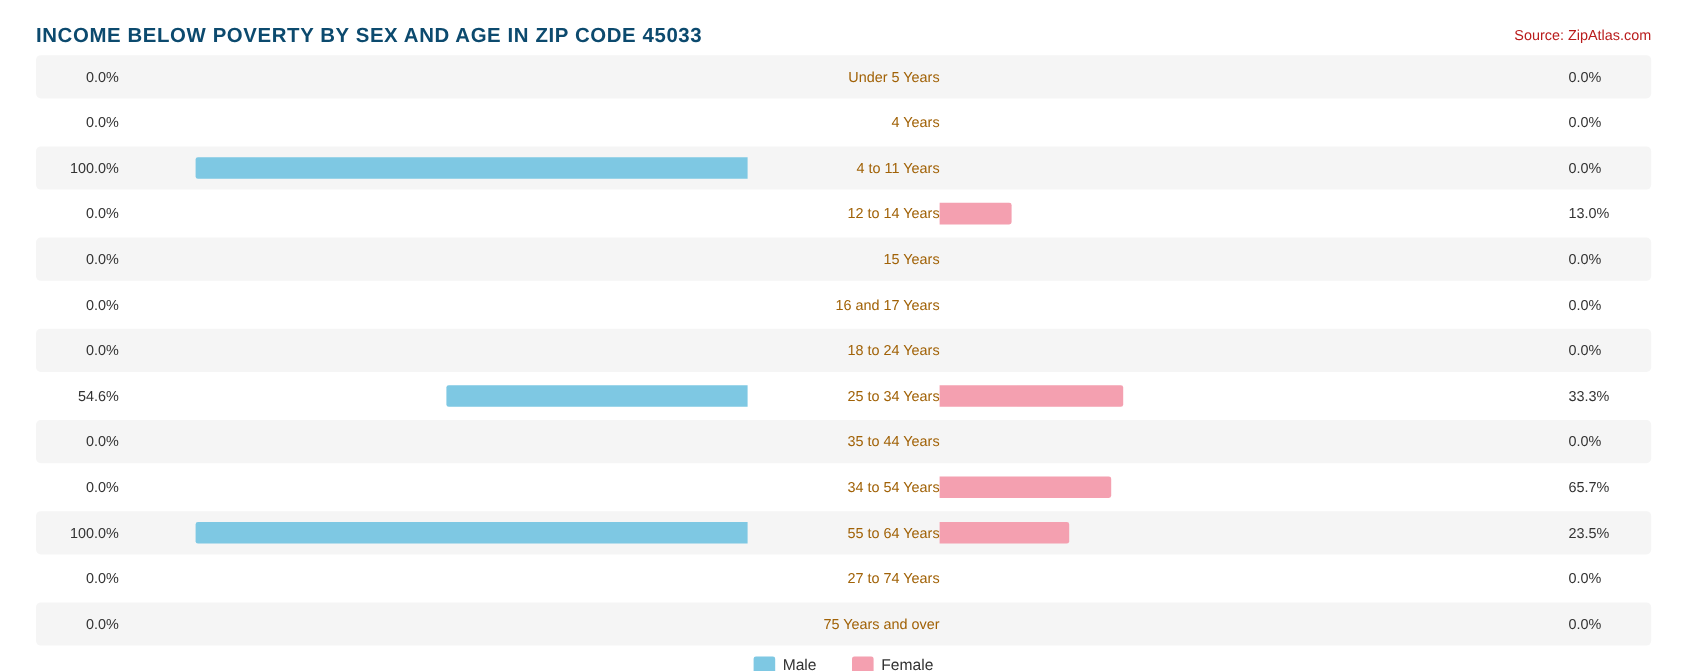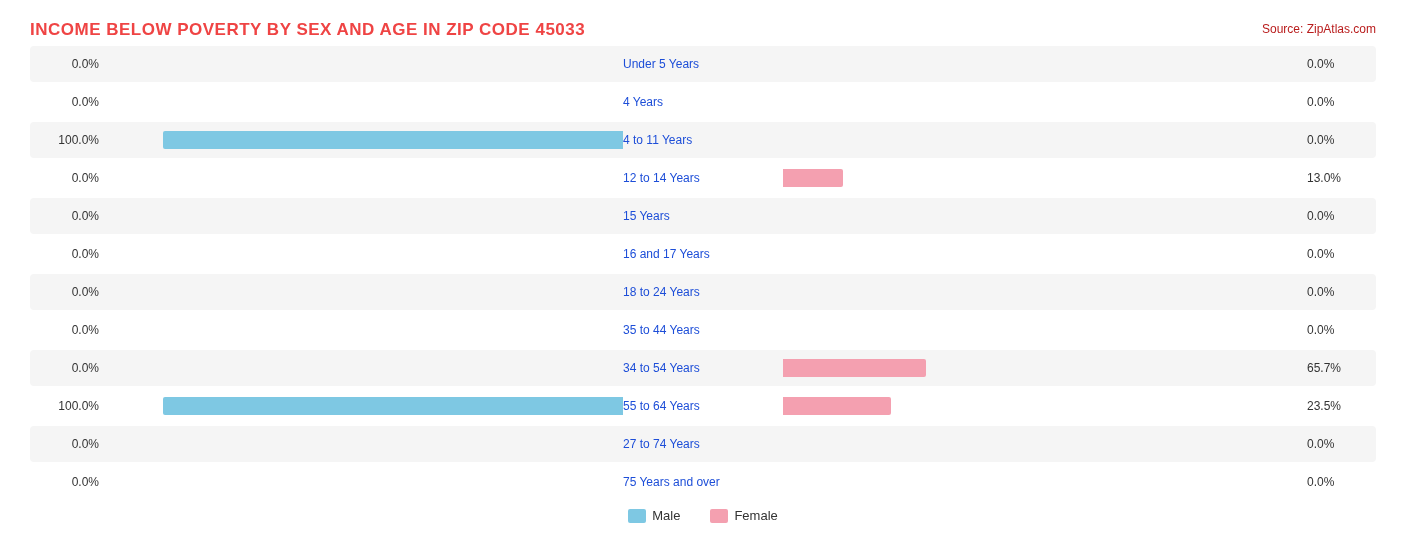--- a/index.html
+++ b/index.html
@@ -6,21 +6,21 @@
     body {
       font-family: Arial, sans-serif;
       background: #fff;
       width: 1406px;
       min-height: 559px;
       padding: 20px 30px;
     }
     .chart-title {
       font-size: 17px;
       font-weight: bold;
-      color: #ef4444;
+      color: #0c4a6e;
       margin-bottom: 4px;
       text-transform: uppercase;
       letter-spacing: 0.5px;
     }
     .source {
       text-align: right;
       font-size: 12px;
       color: #b91c1c;
       margin-top: -22px;
       margin-bottom: 10px;
@@ -72,23 +72,23 @@
       height: 18px;
       border-radius: 2px 0 0 2px;
     }
     .female-bar {
       background: #f4a0b0;
       height: 18px;
       border-radius: 0 2px 2px 0;
     }
     .center-label {
       width: 160px;
-      text-align: left;
-      font-size: 12px;
-      color: #1d4ed8;
+      text-align: right;
+      font-size: 12px;
+      color: #a16207;
       flex-shrink: 0;
       z-index: 2;
       background: transparent;
       white-space: nowrap;
     }
     .right-val {
       width: 75px;
       text-align: left;
       font-size: 12px;
       color: #333;
@@ -193,20 +193,31 @@
     <div class="male-bar-wrap">
       <div class="male-bar" style="width:0px;"></div>
     </div>
     <div class="center-label">18 to 24 Years</div>
     <div class="female-bar-wrap">
       <div class="female-bar" style="width:0px;"></div>
     </div>
     <div class="right-val">0.0%</div>
   </div>
     <div class="row">
+    <div class="left-val">54.6%</div>
+    <div class="male-bar-wrap">
+      <div class="male-bar" style="width:251.16000000000003px;"></div>
+    </div>
+    <div class="center-label">25 to 34 Years</div>
+    <div class="female-bar-wrap">
+      <div class="female-bar" style="width:153.17999999999998px;"></div>
+    </div>
+    <div class="right-val">33.3%</div>
+  </div>
+    <div class="row">
     <div class="left-val">0.0%</div>
     <div class="male-bar-wrap">
       <div class="male-bar" style="width:0px;"></div>
     </div>
     <div class="center-label">35 to 44 Years</div>
     <div class="female-bar-wrap">
       <div class="female-bar" style="width:0px;"></div>
     </div>
     <div class="right-val">0.0%</div>
   </div>

